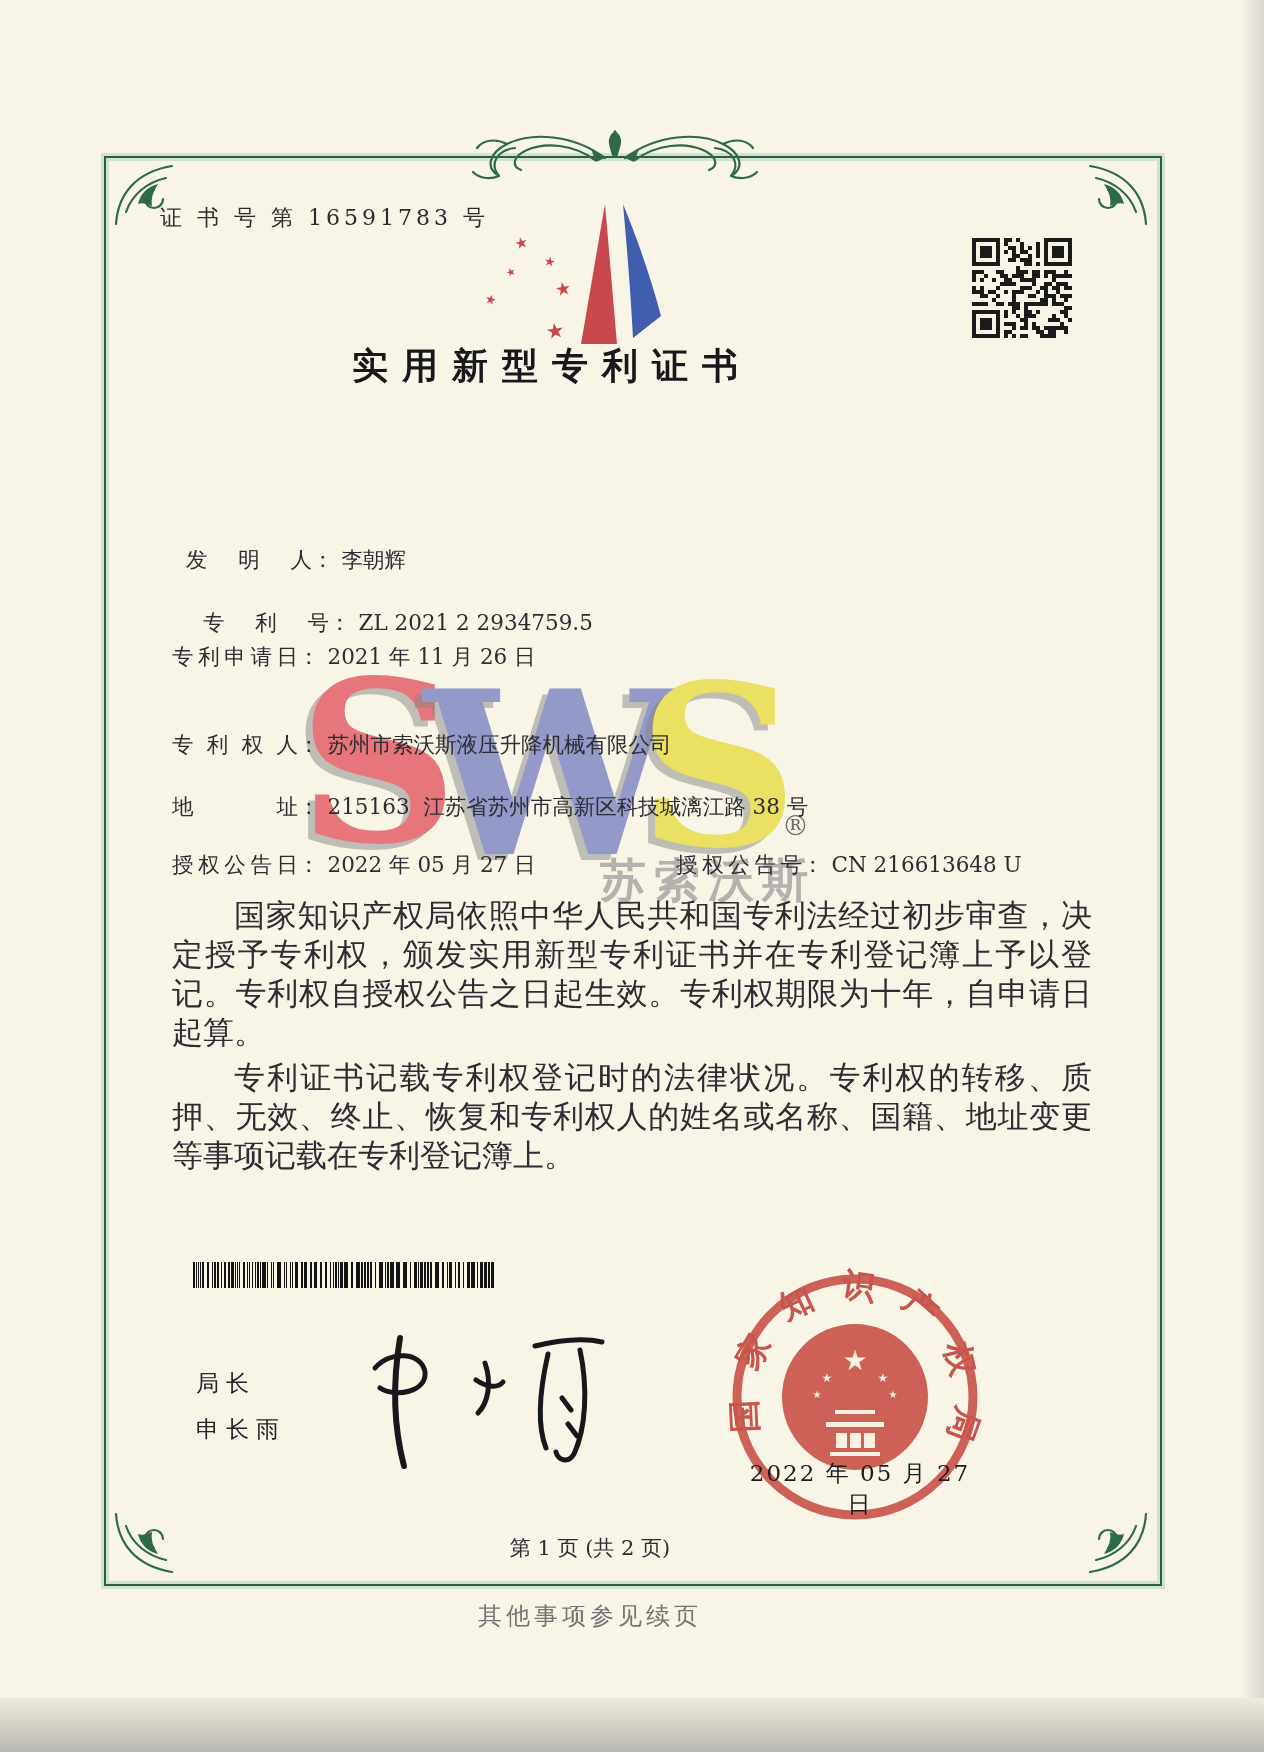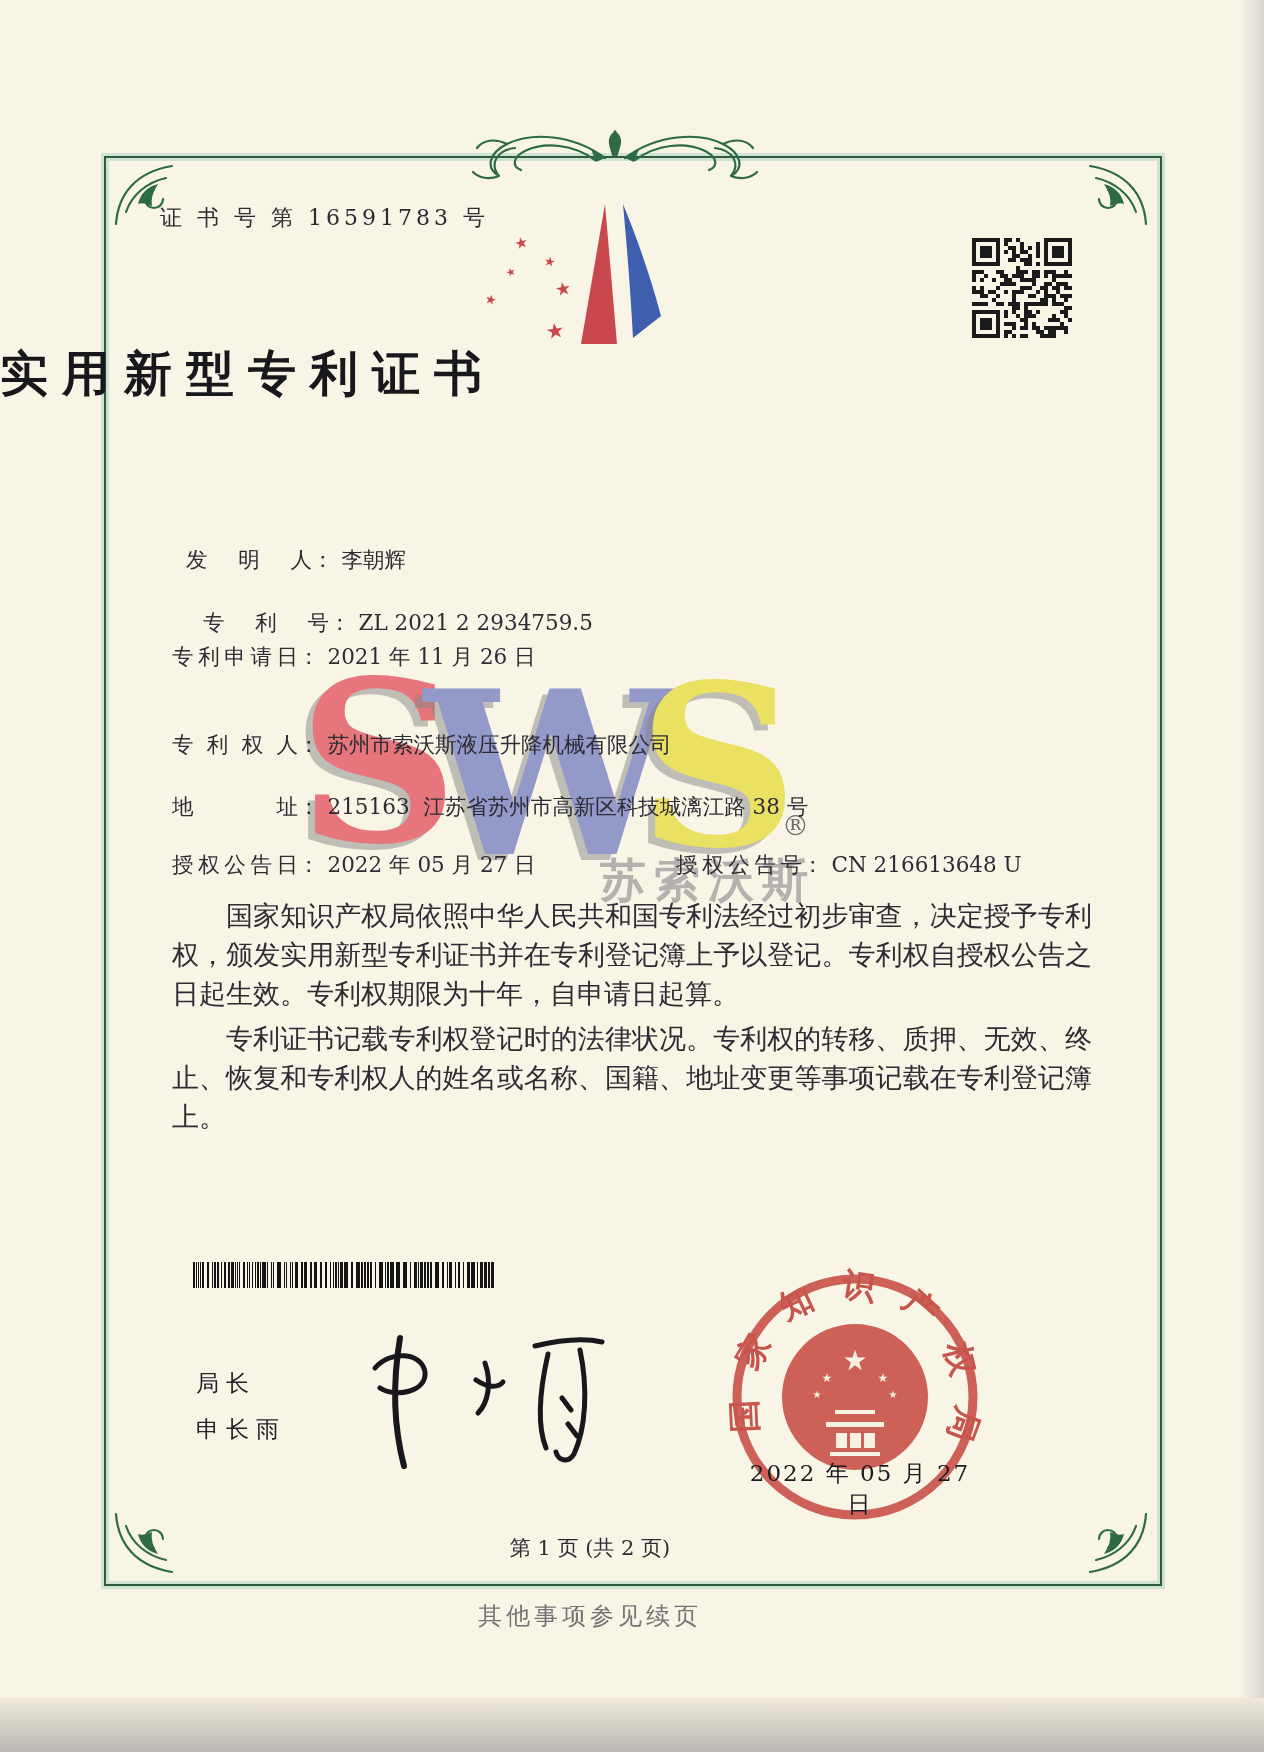--- a/index.html
+++ b/index.html
@@ -12,29 +12,29 @@
       background:linear-gradient(#efeadb,#b9b7b2);}
   .frame{position:absolute;left:104px;top:156px;width:1054px;height:1426px;
       border:2.5px solid #2e5c3e;
       box-shadow:0 0 0 3px #cfe2d4, inset 0 0 0 3px #cfe2d4;}
   .orn{position:absolute;color:#2e6a45;}
   svg .st{stroke:#2e6a45;stroke-width:2.2;fill:none;stroke-linecap:round;}
   svg .fl{fill:#2e6a45;stroke:none;}
   .cert-no{position:absolute;left:160px;top:203px;font-size:22px;letter-spacing:4px;color:#2b2b31;}
   .qr{position:absolute;left:972px;top:238px;width:100px;height:100px;}
   .logo{position:absolute;left:455px;top:198px;}
-  .title{position:absolute;left:0;top:342px;width:1104px;text-align:left;
-      font-size:48px;font-weight:bold;letter-spacing:14px;color:#17171c;}
+  .title{position:absolute;left:0;top:342px;width:1104px;text-align:center;
+      font-size:36px;font-weight:bold;letter-spacing:14px;color:#17171c;}
   .f-row{position:absolute;left:172px;width:920px;font-size:21.5px;color:#2e2b33;z-index:2;white-space:nowrap;}
   .f-label{display:inline-block;width:126px;text-align:justify;text-align-last:justify;vertical-align:bottom;}
   .f-colon{margin:0 8px 0 0;}
   .f-value{white-space:pre-wrap;}
   .pair2{position:absolute;left:504px;top:0;}
   .body-text{position:absolute;left:172px;top:896px;width:920px;z-index:2;}
-  .body-text p{margin:0 0 6px 0;font-size:27px;line-height:39px;text-indent:2em;
+  .body-text p{margin:0 0 6px 0;font-size:31px;line-height:39px;text-indent:2em;
       text-align:justify;color:#2e2b33;}
   .wm{position:absolute;z-index:1;font-weight:bold;opacity:.85;line-height:1;}
   .wm-letter{position:absolute;text-shadow:-7px 6px 0 rgba(115,115,115,.5);}
   .wm-reg{position:absolute;left:782px;top:810px;font-size:27px;color:#6e6e6e;z-index:1;}
   .wm-sub{position:absolute;left:552px;top:850px;font-size:46px;letter-spacing:8px;
       color:#a2a2a2;z-index:1;font-weight:bold;opacity:.8;margin-left:48px;}
   .barcode{position:absolute;left:193px;top:1262px;z-index:2;}
   .officer{position:absolute;left:196px;z-index:2;font-size:23px;letter-spacing:7px;color:#222228;}
   .sig{position:absolute;left:370px;top:1326px;z-index:2;}
   .seal{position:absolute;left:710px;top:1252px;z-index:2;}

